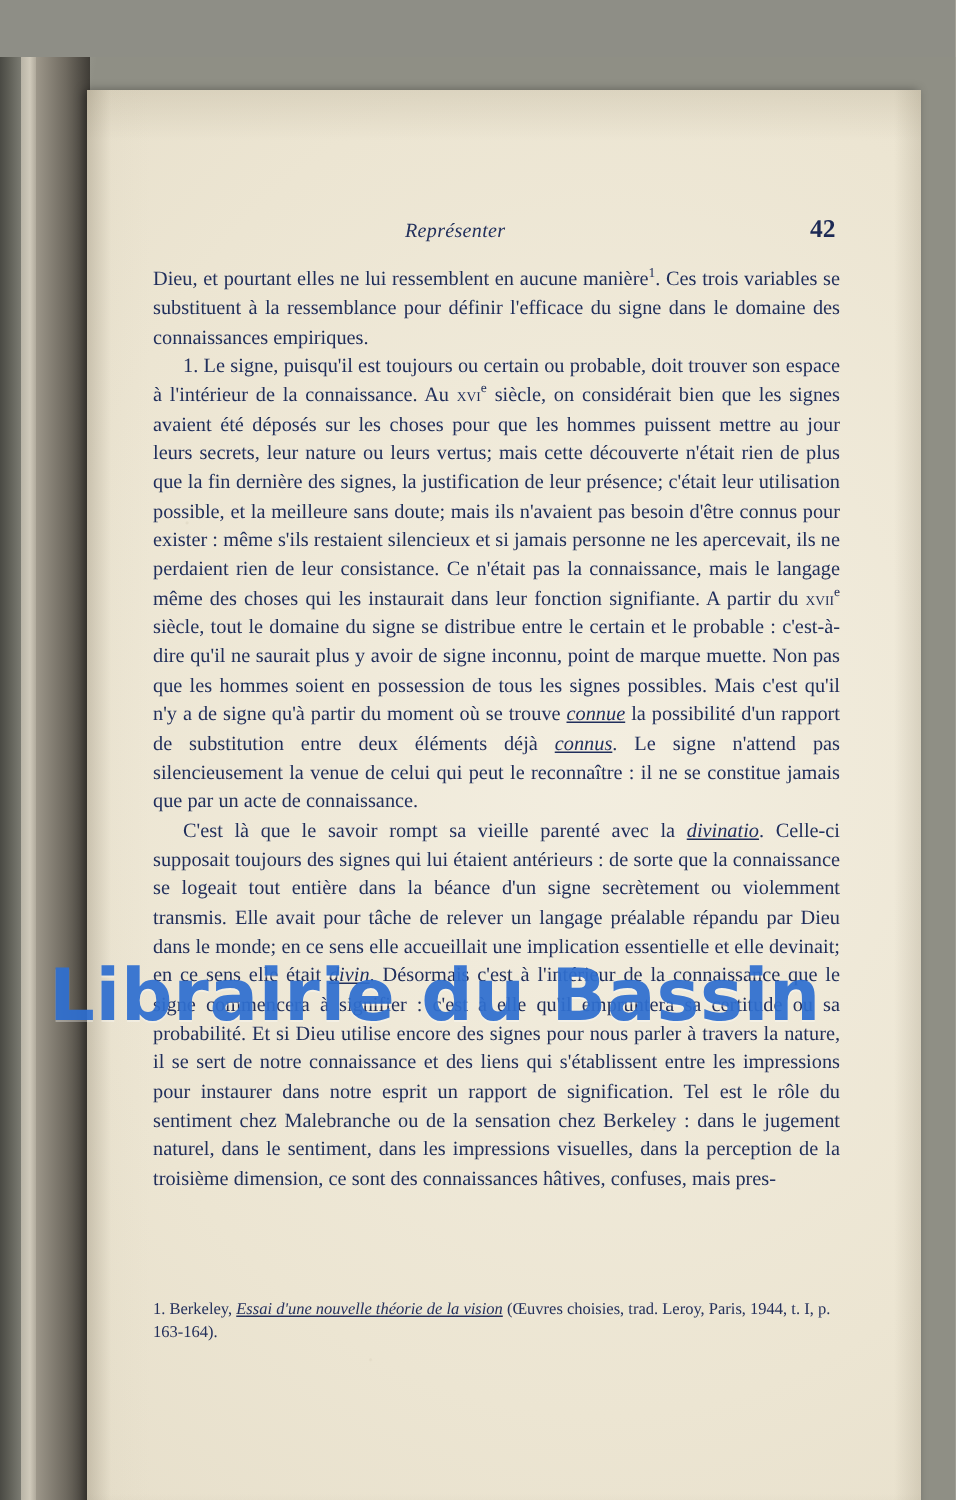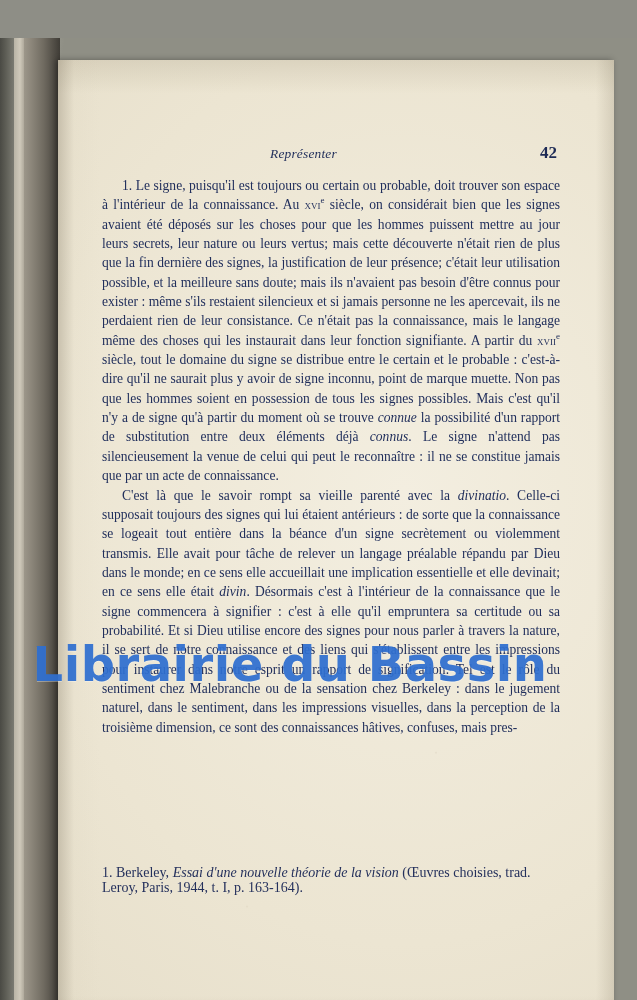--- a/index.html
+++ b/index.html
@@ -100,31 +100,31 @@
     text-align: justify;
     text-justify: inter-word;
     font-size: 13.55px;
     line-height: 19.35px;
     color: #212f5c;
     hyphens: none;
   }
   .body p.indent { text-indent: 20px; }
   .body p.first { text-indent: 0; }
 
-  i, .it { font-style: italic; }
+  i, .it { font-style: italic; text-decoration: underline; }
   sup { font-size: 9px; vertical-align: super; line-height: 0; }
   .sc { font-variant: small-caps; }
 
   
   .footnote {
     position: absolute;
     left: 44px;
     top: 806px;
     width: 458px;
-    font-size: 14px;
+    font-size: 11px;
     line-height: 14.6px;
     color: #24305c;
     text-align: left;
   }
 
   
   .watermark {
     position: absolute;
     left: 30px;
     top: 598px;
@@ -162,20 +162,21 @@
 
   <div class="page">
     <div class="speckle"></div>
 
     <div class="header-row">
       <div class="running-head">Représenter</div>
       <div class="folio">42</div>
     </div>
 
     <div class="body">
+      <p class="first">Dieu, et pourtant elles ne lui ressemblent en aucune manière<sup>1</sup>. Ces trois variables se substituent à la ressemblance pour définir l'efficace du signe dans le domaine des connaissances empiriques.</p>
       <p class="indent">1. Le signe, puisqu'il est toujours ou certain ou probable, doit trouver son espace à l'intérieur de la connaissance. Au <span class="sc">xvi</span><sup>e</sup> siècle, on considérait bien que les signes avaient été déposés sur les choses pour que les hommes puissent mettre au jour leurs secrets, leur nature ou leurs vertus; mais cette découverte n'était rien de plus que la fin dernière des signes, la justification de leur présence; c'était leur utilisation possible, et la meilleure sans doute; mais ils n'avaient pas besoin d'être connus pour exister : même s'ils restaient silencieux et si jamais personne ne les apercevait, ils ne perdaient rien de leur consistance. Ce n'était pas la connaissance, mais le langage même des choses qui les instaurait dans leur fonction signifiante. A partir du <span class="sc">xvii</span><sup>e</sup> siècle, tout le domaine du signe se distribue entre le certain et le probable : c'est-à-dire qu'il ne saurait plus y avoir de signe inconnu, point de marque muette. Non pas que les hommes soient en possession de tous les signes possibles. Mais c'est qu'il n'y a de signe qu'à partir du moment où se trouve <i>connue</i> la possibilité d'un rapport de substitution entre deux éléments déjà <i>connus</i>. Le signe n'attend pas silencieusement la venue de celui qui peut le reconnaître : il ne se constitue jamais que par un acte de connaissance.</p>
       <p class="indent">C'est là que le savoir rompt sa vieille parenté avec la <i>divinatio</i>. Celle-ci supposait toujours des signes qui lui étaient antérieurs : de sorte que la connaissance se logeait tout entière dans la béance d'un signe secrètement ou violemment transmis. Elle avait pour tâche de relever un langage préalable répandu par Dieu dans le monde; en ce sens elle accueillait une implication essentielle et elle devinait; en ce sens elle était <i>divin</i>. Désormais c'est à l'intérieur de la connaissance que le signe commencera à signifier : c'est à elle qu'il empruntera sa certitude ou sa probabilité. Et si Dieu utilise encore des signes pour nous parler à travers la nature, il se sert de notre connaissance et des liens qui s'établissent entre les impressions pour instaurer dans notre esprit un rapport de signification. Tel est le rôle du sentiment chez Malebranche ou de la sensation chez Berkeley : dans le jugement naturel, dans le sentiment, dans les impressions visuelles, dans la perception de la troisième dimension, ce sont des connaissances hâtives, confuses, mais pres-</p>
     </div>
 
     <div class="footnote">
       <span>1.</span><span> Berkeley, </span><i>Essai d'une nouvelle théorie de la vision</i><span> (Œuvres choisies, trad. Leroy, Paris, 1944, t. I, p. 163-164).</span>
     </div>
 
     <div class="page-right-shadow"></div>
   </div>

